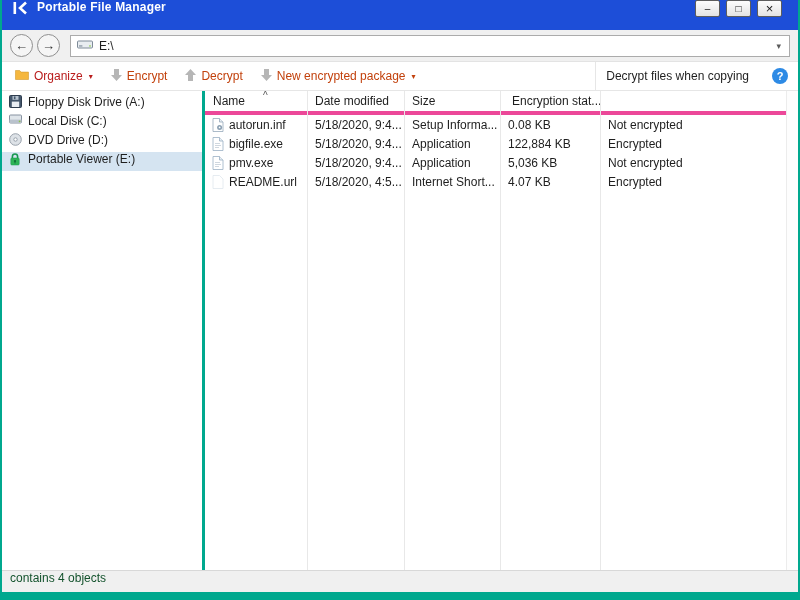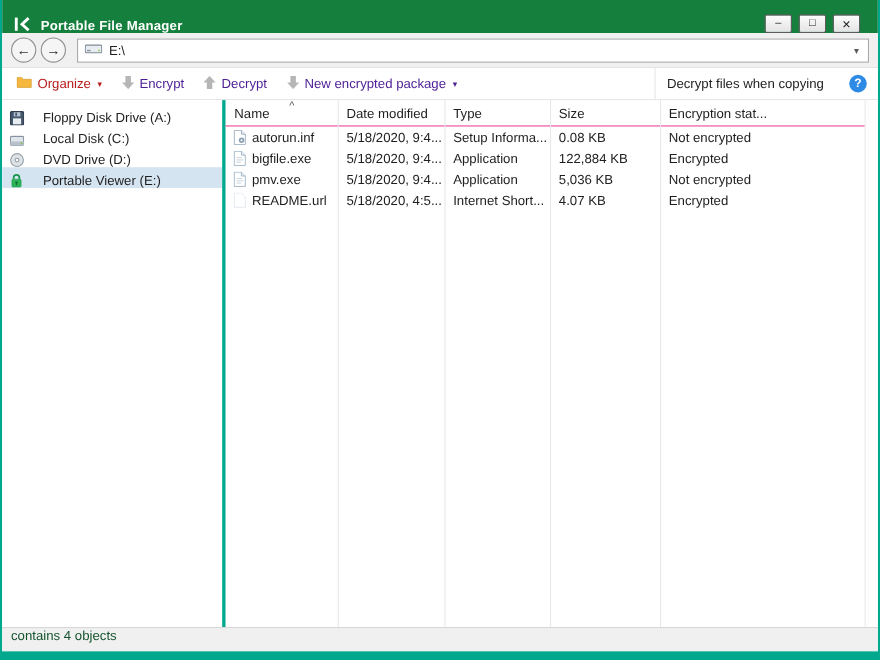--- a/index.html
+++ b/index.html
@@ -1,48 +1,48 @@
 <!DOCTYPE html>
 <html><head>
 <meta charset="utf-8">
 <style>
   *{margin:0;padding:0;box-sizing:border-box}
   html,body{width:800px;height:600px}
   body{font-family:"Liberation Sans",sans-serif;font-size:12px;color:#1e1e1e;background:#fff}
   .window{width:800px;height:600px;display:flex;flex-direction:column;
     border-left:2px solid #00a88e;border-right:2px solid #00a88e;border-bottom:8px solid #00a88e;background:#fff}
-  .titlebar{flex:0 0 30px;height:30px;background:#15803d;display:flex;align-items:flex-end;padding:0 6px}
+  .titlebar{flex:0 0 30px;height:30px;background:#1d4ed8;display:flex;align-items:flex-start;padding:0 6px}
   .logo{width:20px;height:16px;margin:0 6px 0 3px;display:flex;align-items:center}
   .title{color:#fff;font-weight:bold;letter-spacing:.2px}
   .winbtns{margin-left:auto;display:flex;gap:6px;align-items:center;padding-right:10px}
   .winbtn{width:25px;height:17px;background:linear-gradient(#fdfdfd,#e3e3e3);border:1px solid #5d5d5d;border-radius:2px;
     display:flex;align-items:center;justify-content:center;font-family:inherit;font-size:10px;color:#1a1a1a;cursor:pointer;line-height:1}
   .winbtn.close-btn{font-size:13px}
   .navbar{flex:0 0 32px;background:#f0f0f0;display:flex;align-items:center;padding:0 8px;gap:4px;border-bottom:1px solid #e3e3e3}
   .navbtn{width:23px;height:23px;border-radius:50%;border:1px solid #8f8f8f;background:#f5f5f5;color:#333;
     font-size:13px;display:flex;align-items:center;justify-content:center;cursor:pointer;font-family:inherit;line-height:1}
   .addressbar{flex:1;height:22px;margin-left:6px;background:#fff;border:1px solid #ababab;display:flex;align-items:center;padding:0 6px;gap:6px;cursor:text}
   .addr-chevron{margin-left:auto;color:#5a5a5a;font-size:9px;cursor:pointer;padding:0 2px}
   .toolbar{flex:0 0 28px;background:#fff;border-bottom:1px solid #e6e6e6;display:flex;align-items:center;padding-left:4px}
   .tb-item{display:flex;align-items:center;gap:5px;padding:0 9px;height:28px;background:none;border:none;
     font-family:inherit;font-size:12px;color:#b91c1c;cursor:pointer}
-  .tb-item.disabled{color:#4c1d95;cursor:default}
+  .tb-item.disabled{color:#c2410c;cursor:default}
   .caret{font-size:8px;margin-left:1px}
   .tb-right{margin-left:auto;display:flex;align-items:center;gap:23px;padding:0 10px;border-left:1px solid #e6e6e6;height:28px}
   .help{width:16px;height:16px;border-radius:50%;background:#2d8ae5;color:#fff;font-weight:bold;font-size:11px;
     display:flex;align-items:center;justify-content:center;cursor:pointer}
   .content{flex:1;display:flex;min-height:0}
   .sidebar{flex:0 0 200px;width:200px;padding-top:4px;background:#fff;overflow:hidden}
-  .side-item{height:19px;display:flex;align-items:flex-end;gap:17px;padding-left:6px;cursor:pointer;white-space:nowrap}
+  .side-item{height:19px;display:flex;align-items:flex-start;gap:6px;padding-left:6px;cursor:pointer;white-space:nowrap}
   .side-item.selected{background:#d5e4f1}
   .sicon{width:14px;display:flex;justify-content:center;align-items:center}
   .divider{flex:0 0 3px;background:#00a88e}
   .filelist{flex:1;position:relative;min-width:0}
   .vline{position:absolute;top:0;bottom:0;width:1px;background:#e8e8e8}
-  .fheader{display:flex;height:24px;align-items:flex-start;border-bottom:1px solid #ec4899}
+  .fheader{display:flex;height:24px;align-items:flex-start;border-bottom:4px solid #ec4899}
   .hcell{display:flex;align-items:center;height:100%;padding-left:8px;cursor:pointer}
   .sort{font-size:10px;color:#555;margin-left:18px;position:relative;top:-6px}
   .frow{display:flex;height:19px;align-items:center;cursor:pointer}
   .cell{white-space:nowrap;overflow:hidden;padding-left:8px}
   .c-name{flex:0 0 102px;width:102px}
   .c-date{flex:0 0 97px;width:97px}
   .c-type{flex:0 0 96px;width:96px}
   .c-size{flex:0 0 100px;width:100px}
   .c-enc{flex:1;min-width:0}
   .namecell{display:flex;align-items:flex-start;gap:5px;padding-left:6px}
@@ -192,23 +192,20 @@
       <div class="vline" style="left:395px"></div>
 
       <div class="fheader">
         <div class="hcell c-name">
           <span>Name</span>
           <span class="sort">^</span>
         </div>
         <div class="hcell c-date">
             <span>Date modified</span>
           </div>
-        <div class="hcell c-type">
-            <span>Type</span>
-          </div>
         <div class="hcell c-size">
             <span>Size</span>
           </div>
         <div class="hcell c-enc">
             <span>Encryption stat...</span>
           </div>
       </div>
 
       <div class="frow">
         <div class="cell c-name namecell">

